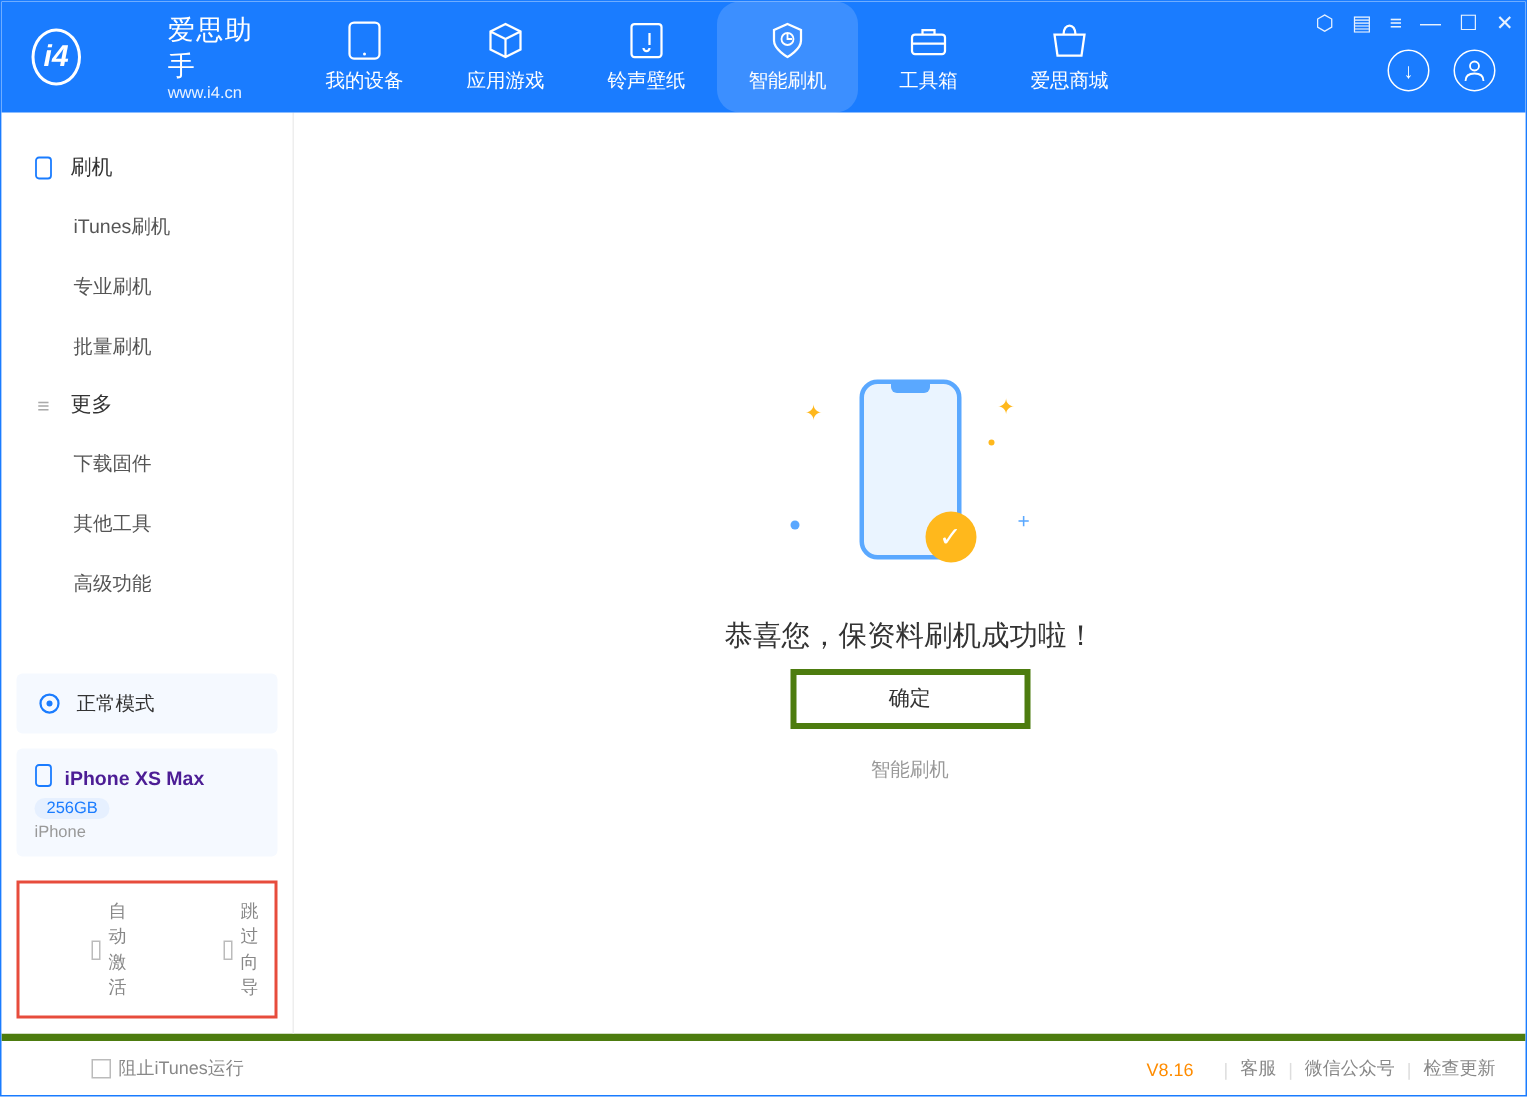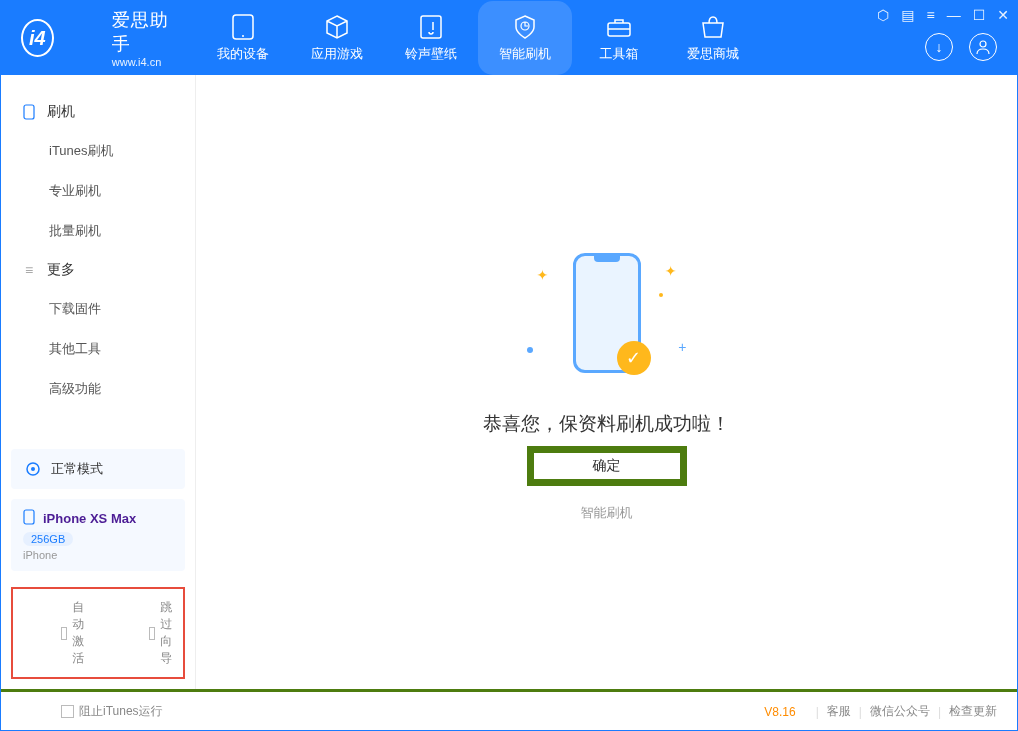--- a/index.html
+++ b/index.html
@@ -48,24 +48,24 @@
 .check-circle { position: absolute; bottom: 8px; right: 56px; width: 34px; height: 34px; background: #ffb81c; border-radius: 50%; display: flex; align-items: center; justify-content: center; color: #fff; font-size: 18px; }
 .spark { position: absolute; color: #ffb81c; font-size: 14px; }
 .spark.s1 { left: 30px; top: 24px; }
 .spark.s2 { right: 30px; top: 20px; }
 .spark.s3 { right: 20px; bottom: 28px; color: #5aa8ff; }
 .dot { position: absolute; width: 6px; height: 6px; border-radius: 50%; }
 .dot.d1 { left: 20px; bottom: 30px; background: #5aa8ff; }
 .dot.d2 { right: 44px; top: 50px; background: #ffb81c; width: 4px; height: 4px; }
 
 .success-msg { font-size: 19px; color: #333; margin-top: 28px; }
-.ok-btn { margin-top: 9px; width: 160px; height: 40px; border: 7px solid #4d7c0f; background: #fff; font-size: 14px; color: #333; cursor: pointer; }
+.ok-btn { margin-top: 9px; width: 160px; height: 40px; border: 4px solid #4d7c0f; background: #fff; font-size: 14px; color: #333; cursor: pointer; }
 .log-link { margin-top: 18px; font-size: 13px; color: #999; cursor: pointer; }
 
-.footer { height: 42px; border-top: 3px solid #4d7c0f; display: flex; align-items: center; padding: 0 20px; font-size: 12px; color: #888; }
+.footer { height: 42px; border-top: 5px solid #4d7c0f; display: flex; align-items: center; padding: 0 20px; font-size: 12px; color: #888; }
 .footer .left { display: flex; align-items: center; }
 .footer .right { margin-left: auto; display: flex; align-items: center; gap: 8px; }
 .footer .sep { color: #ddd; }
 .footer .link { color: #888; cursor: pointer; }
 .footer .version { color: #ff8c00; margin-right: 12px; }
 </style>
 </head>
 <body>
 
 <div class="header">

